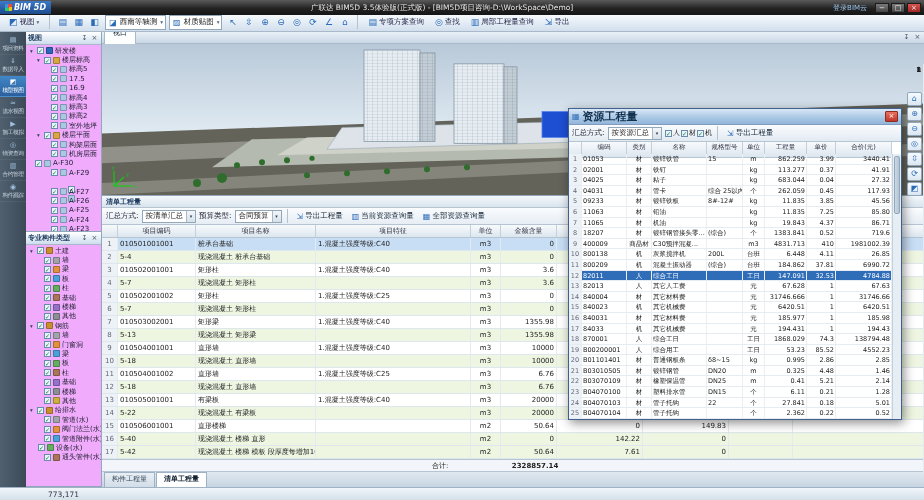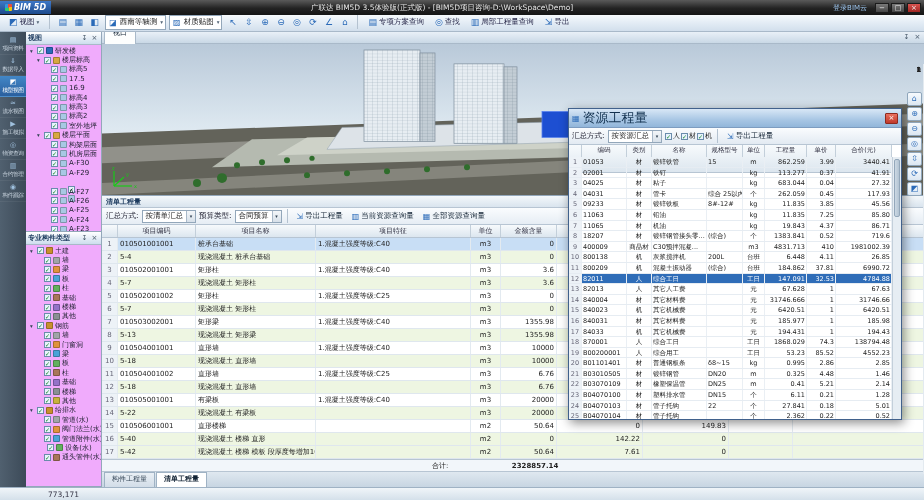--- a/index.html
+++ b/index.html
@@ -82,27 +82,27 @@
 .q-footer{flex:0 0 12px;border-top:1px solid #b7c5d3;background:#f2f6fa;display:flex;align-items:center;font-size:7px}
 .qf-label{margin-left:330px;font-weight:normal}
 .qf-value{width:110px;text-align:right;font-weight:bold}
 .bp-tabs{flex:0 0 13px;background:linear-gradient(#dfe8f0,#c7d5e2);border-top:1px solid #b7c5d3;display:flex;align-items:flex-end;padding-left:2px;gap:1px}
 .btab{height:15px;padding:0 7px;font-size:7px;line-height:12px;border:1px solid #9fb2c4;border-bottom:none;background:linear-gradient(#e9eff5,#d2dde8);color:#345;cursor:pointer}
 .btab.active{background:#fff;font-weight:bold;color:#123}
 
 .rwin{position:absolute;left:568px;top:108px;width:334px;height:312px;background:#eef3f8;border:1px solid #41618c;box-shadow:2px 3px 10px rgba(0,0,0,.45);z-index:50;display:flex;flex-direction:column}
 .rw-title{flex:0 0 15px;background:linear-gradient(#d8e7f6,#a8c6e4 60%,#92b6da);display:flex;align-items:center;gap:3px;padding:0 3px;border-bottom:1px solid #7d9cc0}
 .rw-title .ic{color:#2a6ab8;font-size:8px}
-.rw-tlb{font-size:13px;font-weight:normal;color:#12314f;white-space:nowrap}
+.rw-tlb{font-size:11px;font-weight:bold;color:#12314f;white-space:nowrap}
 .rw-close{width:13px;height:11px;background:linear-gradient(#e9705f,#c0392b);border:1px solid #8e2a20;border-radius:1px;color:#fff;font-size:7px;line-height:9px;text-align:center;cursor:pointer}
 .rw-toolbar{flex:0 0 17px;display:flex;align-items:center;gap:3px;padding:0 3px;background:linear-gradient(#fafcfe,#e2eaf2);border-bottom:1px solid #b7c5d3}
 .fchk{display:inline-flex;align-items:center;gap:1px;font-size:7px;cursor:pointer}
 .r-body{flex:1;position:relative;background:#fff;overflow:hidden}
 .r-header,.rrow{display:grid;grid-template-columns:13px 45px 25px 55px 36px 22px 42px 29px 1fr}
-.r-header{position:absolute;top:0;left:0;right:9px;height:28px;background:linear-gradient(#f7fafc,#dce6ef);border-bottom:1px solid #b7c5d3}
+.r-header{position:absolute;top:0;left:0;right:9px;height:16px;background:linear-gradient(#f7fafc,#dce6ef);border-bottom:1px solid #b7c5d3}
 .r-header .hc{font-size:6.5px;line-height:11px}
 .r-rows{position:absolute;top:12px;left:0;right:9px;bottom:0;overflow:hidden}
 .rrow{height:10.6px;border-bottom:1px solid #e6ecf2;cursor:pointer}
 .rc{font-size:6.5px;line-height:10.6px;padding:0 1px;border-right:1px solid #eaeff4;overflow:hidden;white-space:nowrap}
 .rc.num{background:#edf2f7;text-align:center;color:#667}
 .rc.unit,.rc.cat{text-align:center}
 .rc.qty,.rc.price,.rc.total{text-align:right}
 .rrow.sel{background:#2f6db8}
 .rrow.sel .rc{color:#fff}
 .rrow.sel .rc.num{background:#edf2f7;color:#667}
@@ -291,21 +291,21 @@
             <span class="cb checked">✓</span>
             <span class="nic" style="background: rgb(168, 200, 228);"></span>
             <span class="tl">构架层面</span>
           </div>
           <div class="trow" style="padding-left: 16px;">
             <span class="exp-sp"></span>
             <span class="cb checked">✓</span>
             <span class="nic" style="background: rgb(168, 200, 228);"></span>
             <span class="tl">机房层面</span>
           </div>
-          <div class="trow" style="padding-left: 16px;">
+          <div class="trow" style="">
             <span class="exp-sp"></span>
             <span class="cb checked">✓</span>
             <span class="nic" style="background: rgb(168, 200, 228);"></span>
             <span class="tl">A-F30</span>
           </div>
           <div class="trow" style="padding-left: 16px;">
             <span class="exp-sp"></span>
             <span class="cb checked">✓</span>
             <span class="nic" style="background: rgb(168, 200, 228);"></span>
             <span class="tl">A-F29</span>
@@ -474,21 +474,21 @@
             <span class="cb checked">✓</span>
             <span class="nic" style="background: rgb(224, 146, 60);"></span>
             <span class="tl">阀门法兰(水)</span>
           </div>
           <div class="trow" style="padding-left: 9px;">
             <span class="exp-sp"></span>
             <span class="cb checked">✓</span>
             <span class="nic" style="background: rgb(74, 163, 216);"></span>
             <span class="tl">管道附件(水)</span>
           </div>
-          <div class="trow" style="padding-left: 3px; justify-content: center;">
+          <div class="trow" style="padding-left: 3px;">
             <span class="exp-sp"></span>
             <span class="cb checked">✓</span>
             <span class="nic" style="background: rgb(98, 176, 94);"></span>
             <span class="tl">设备(水)</span>
           </div>
           <div class="trow" style="padding-left: 9px;">
             <span class="exp-sp"></span>
             <span class="cb checked">✓</span>
             <span class="nic" style="background: rgb(169, 118, 90);"></span>
             <span class="tl">通头管件(水)</span>

